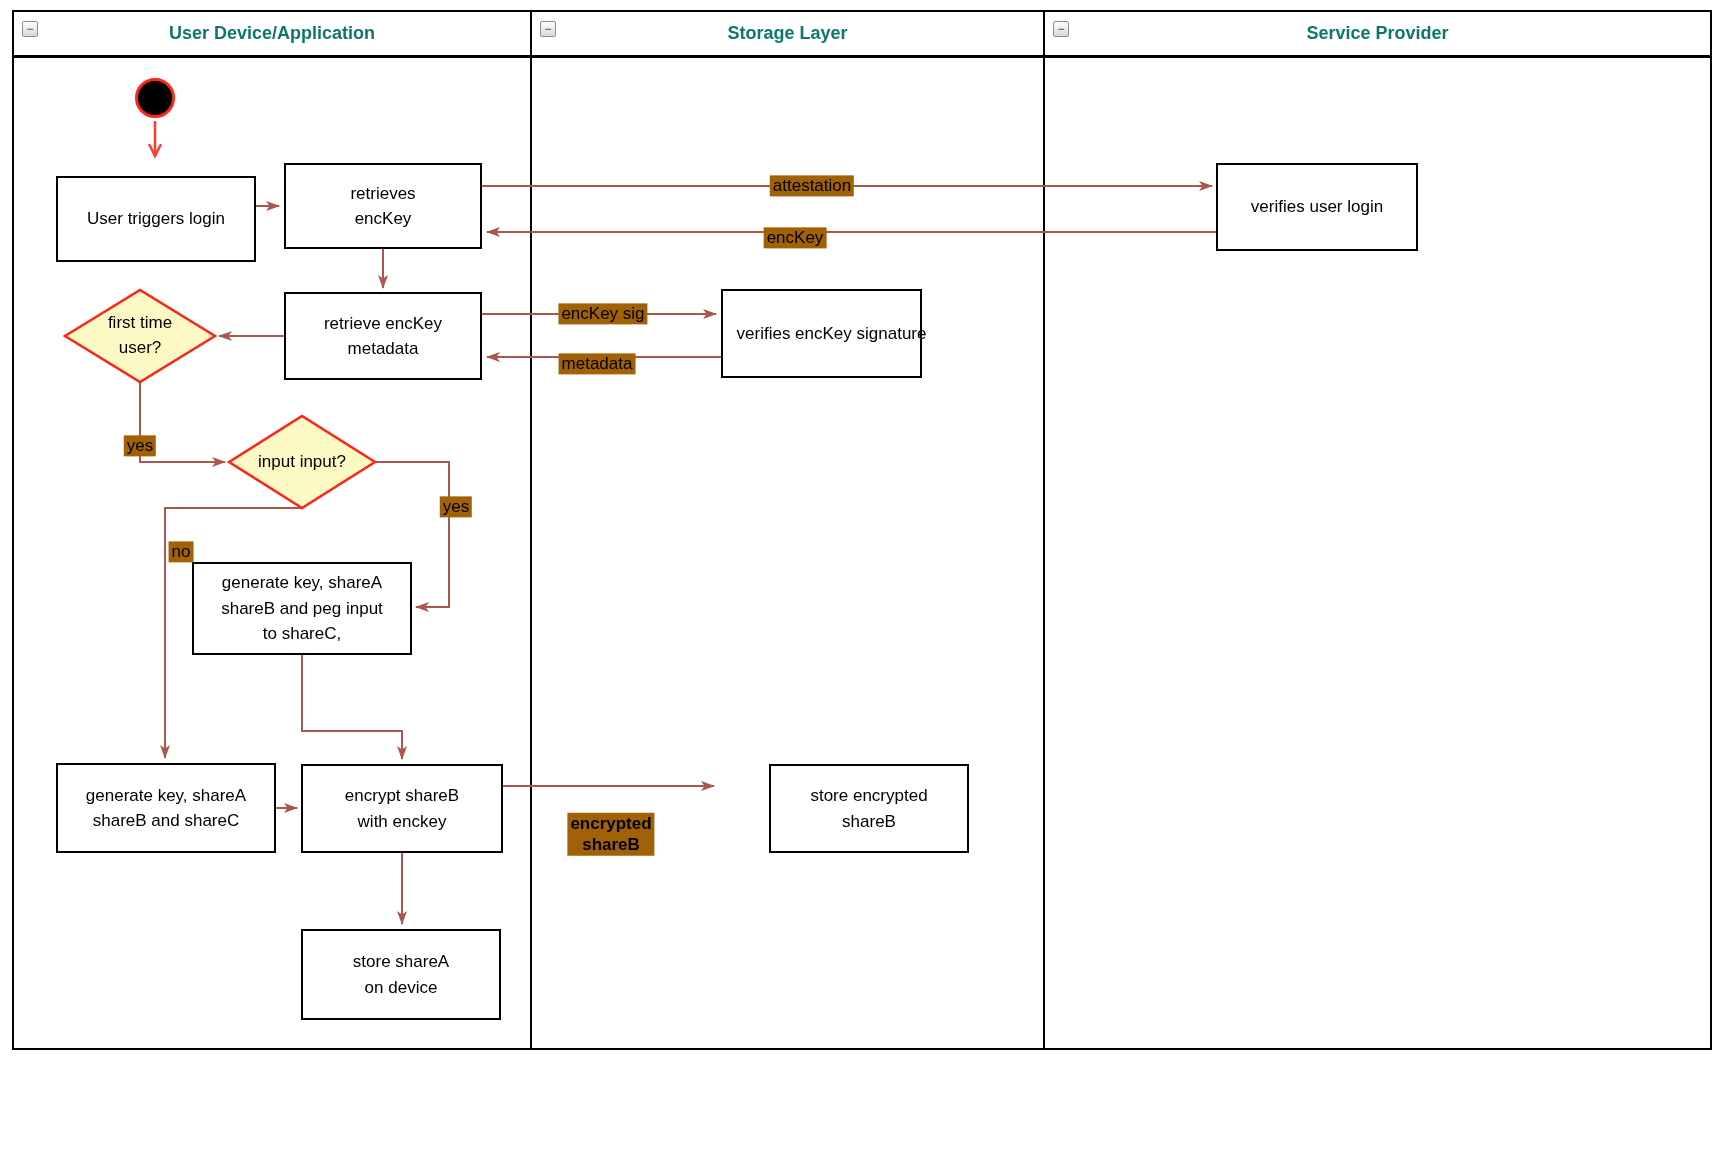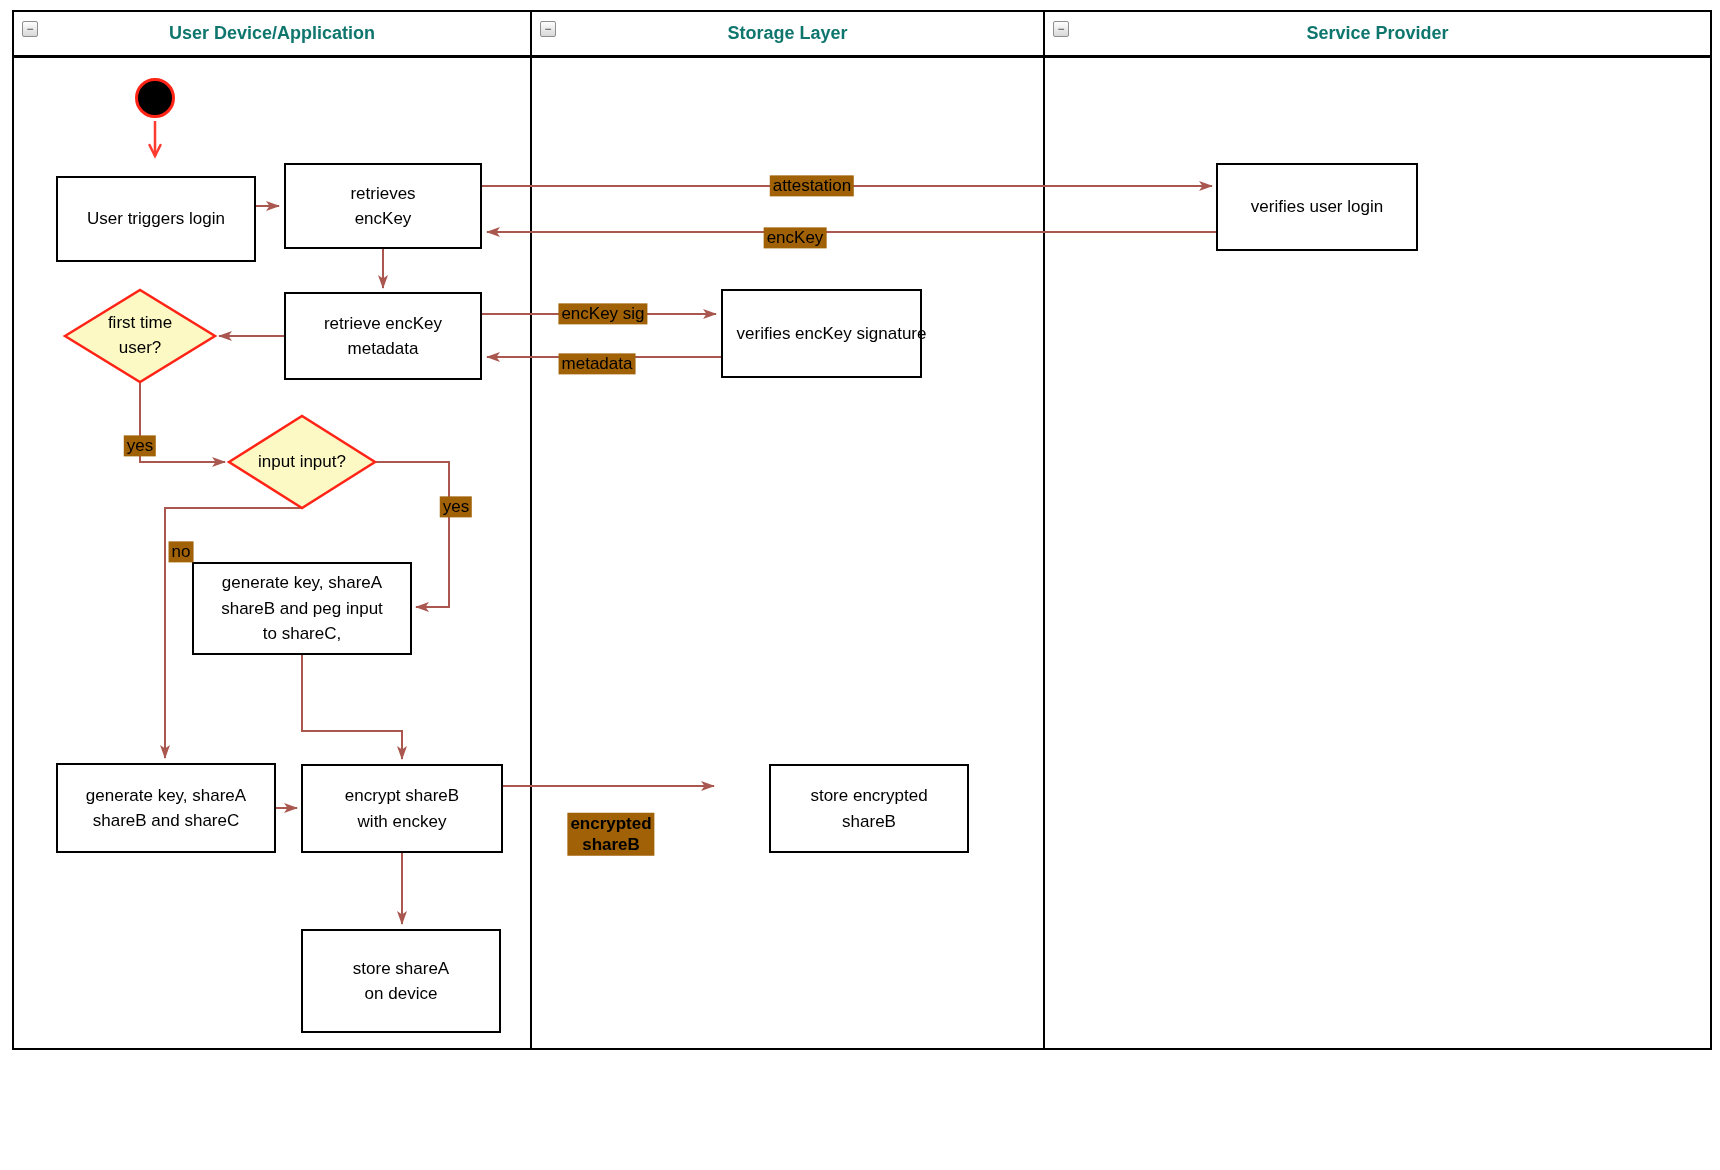--- a/index.html
+++ b/index.html
@@ -112,21 +112,21 @@
   <div class="node nowrap" style="left:721px;top:289px;width:201px;height:89px;padding-left:20px;">verifies encKey signature</div>
   <div class="node" style="left:192px;top:562px;width:220px;height:93px;">generate key, shareA
 shareB and peg input
 to shareC,</div>
   <div class="node" style="left:56px;top:763px;width:220px;height:90px;">generate key, shareA
 shareB and shareC</div>
   <div class="node" style="left:301px;top:764px;width:202px;height:89px;">encrypt shareB
 with enckey</div>
   <div class="node" style="left:721px;top:764px;width:200px;height:89px;margin-left:48px;">store encrypted
 shareB</div>
-  <div class="node" style="left:301px;top:929px;width:200px;height:104px;">store shareA
+  <div class="node" style="left:301px;top:929px;width:200px;height:91px;">store shareA
 on device</div>
 
   <div class="diamond-label" style="left:70px;top:300px;width:140px;height:72px;">first time
 user?</div>
   <div class="diamond-label" style="left:230px;top:440px;width:144px;height:44px;">input input?</div>
 
   <div class="edge-label" style="left:812px;top:186px;">attestation</div>
   <div class="edge-label" style="left:795px;top:238px;">encKey</div>
   <div class="edge-label" style="left:603px;top:314px;">encKey sig</div>
   <div class="edge-label" style="left:597px;top:364px;">metadata</div>

